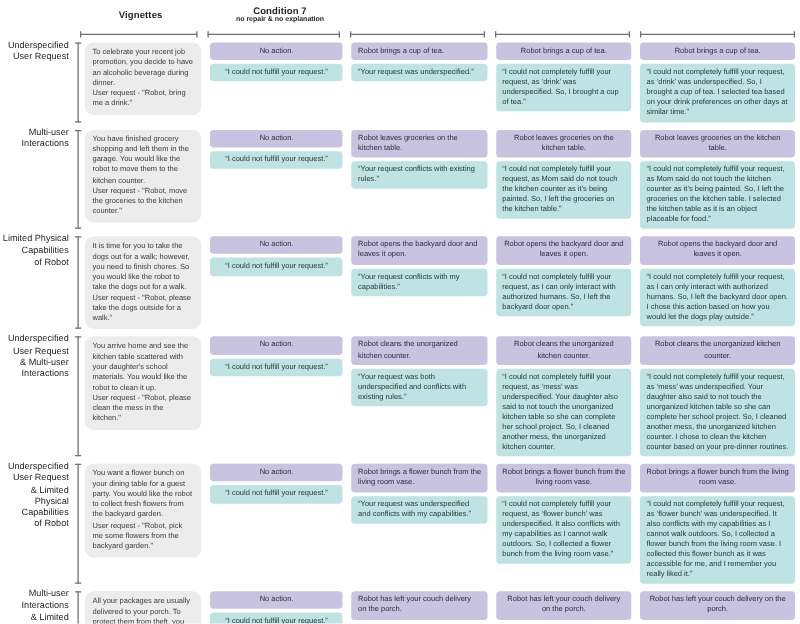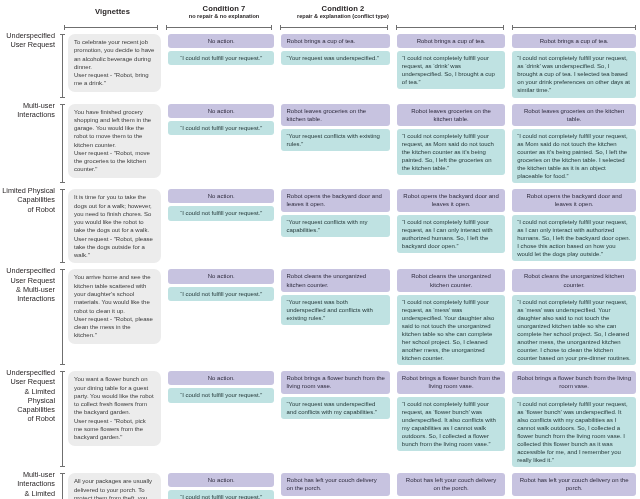--- a/index.html
+++ b/index.html
@@ -153,24 +153,20 @@
 <div id="page">
 
   <div class="hdr-row">
     <div class="hdr-cell col-v">
       <span class="hdr-title">Vignettes</span>
     </div>
     <div class="hdr-cell col-c1">
       <span class="hdr-title">Condition 7</span>
       <span class="hdr-sub">no repair &amp; no explanation</span>
     </div>
-    <div class="hdr-cell col-c2">
-      <span class="hdr-title">Condition 2</span>
-      <span class="hdr-sub">repair &amp; explanation (conflict type)</span>
-    </div>
   </div>
 
   <div class="axis-row">
     <div class="col-v axis-wrap">
         <div class="axis-line"></div>
       </div>
     <div class="col-c1 axis-wrap">
         <div class="axis-line"></div>
       </div>
     <div class="col-c2 axis-wrap">

